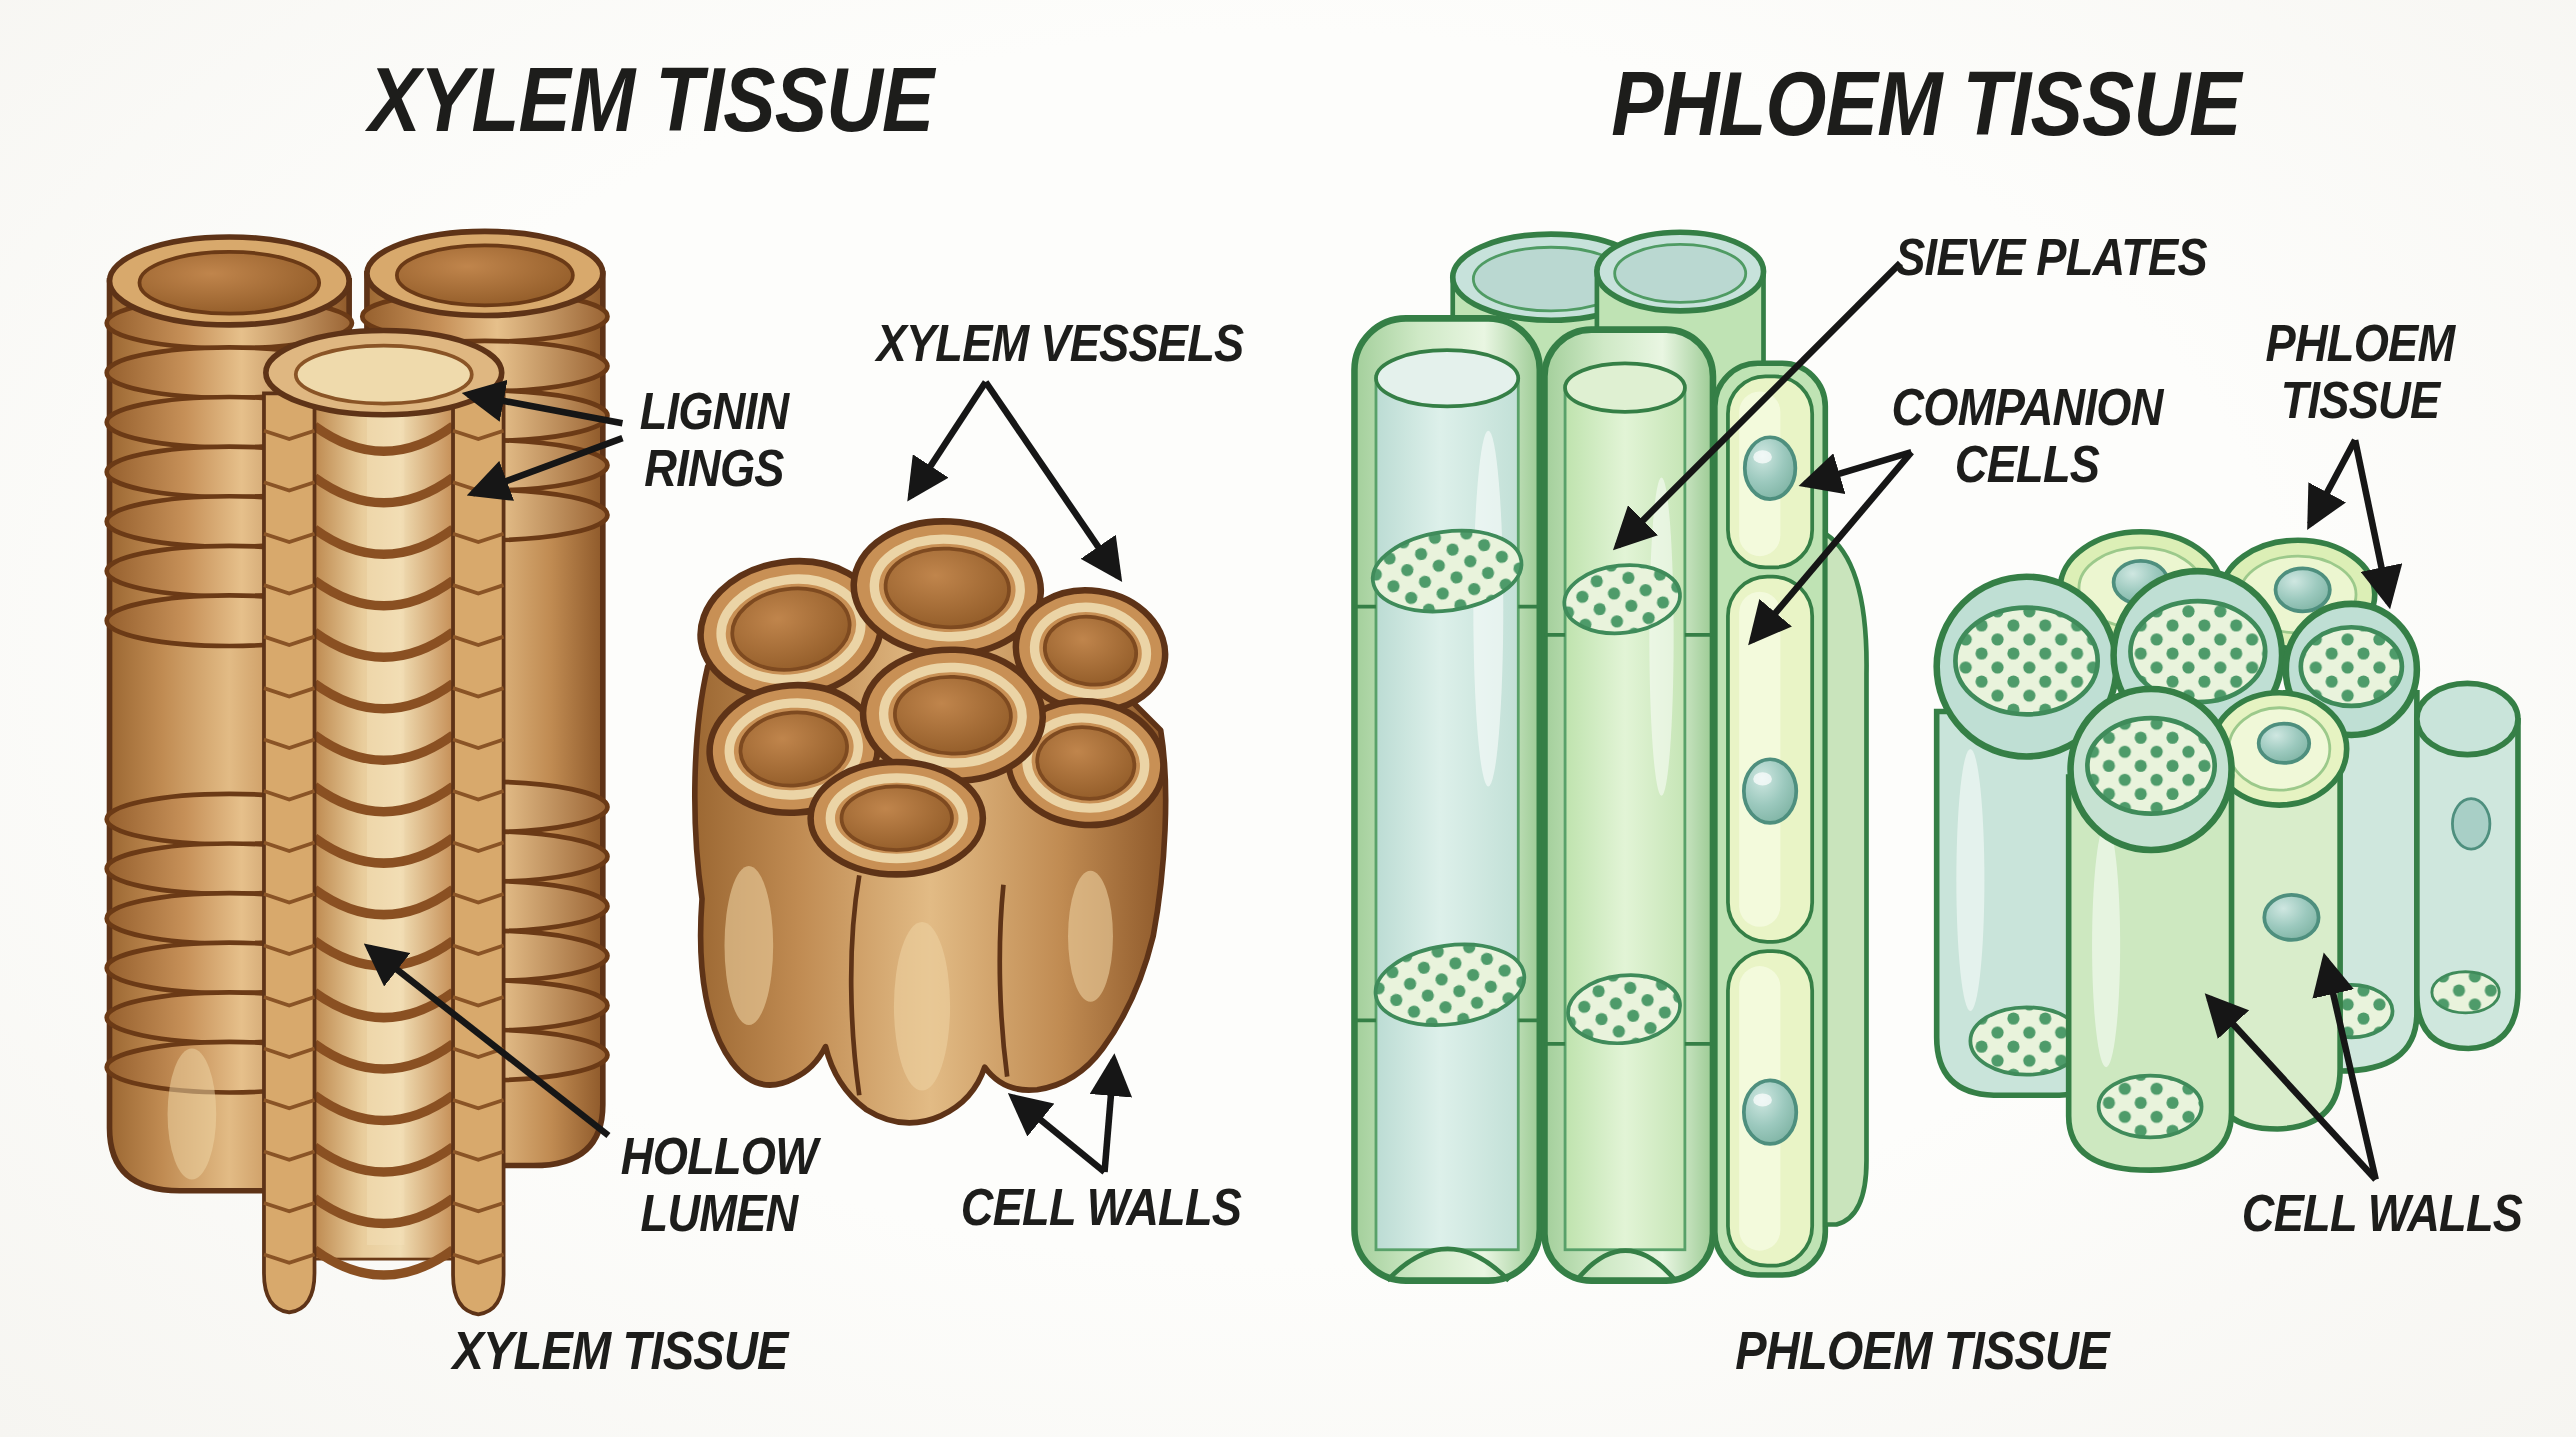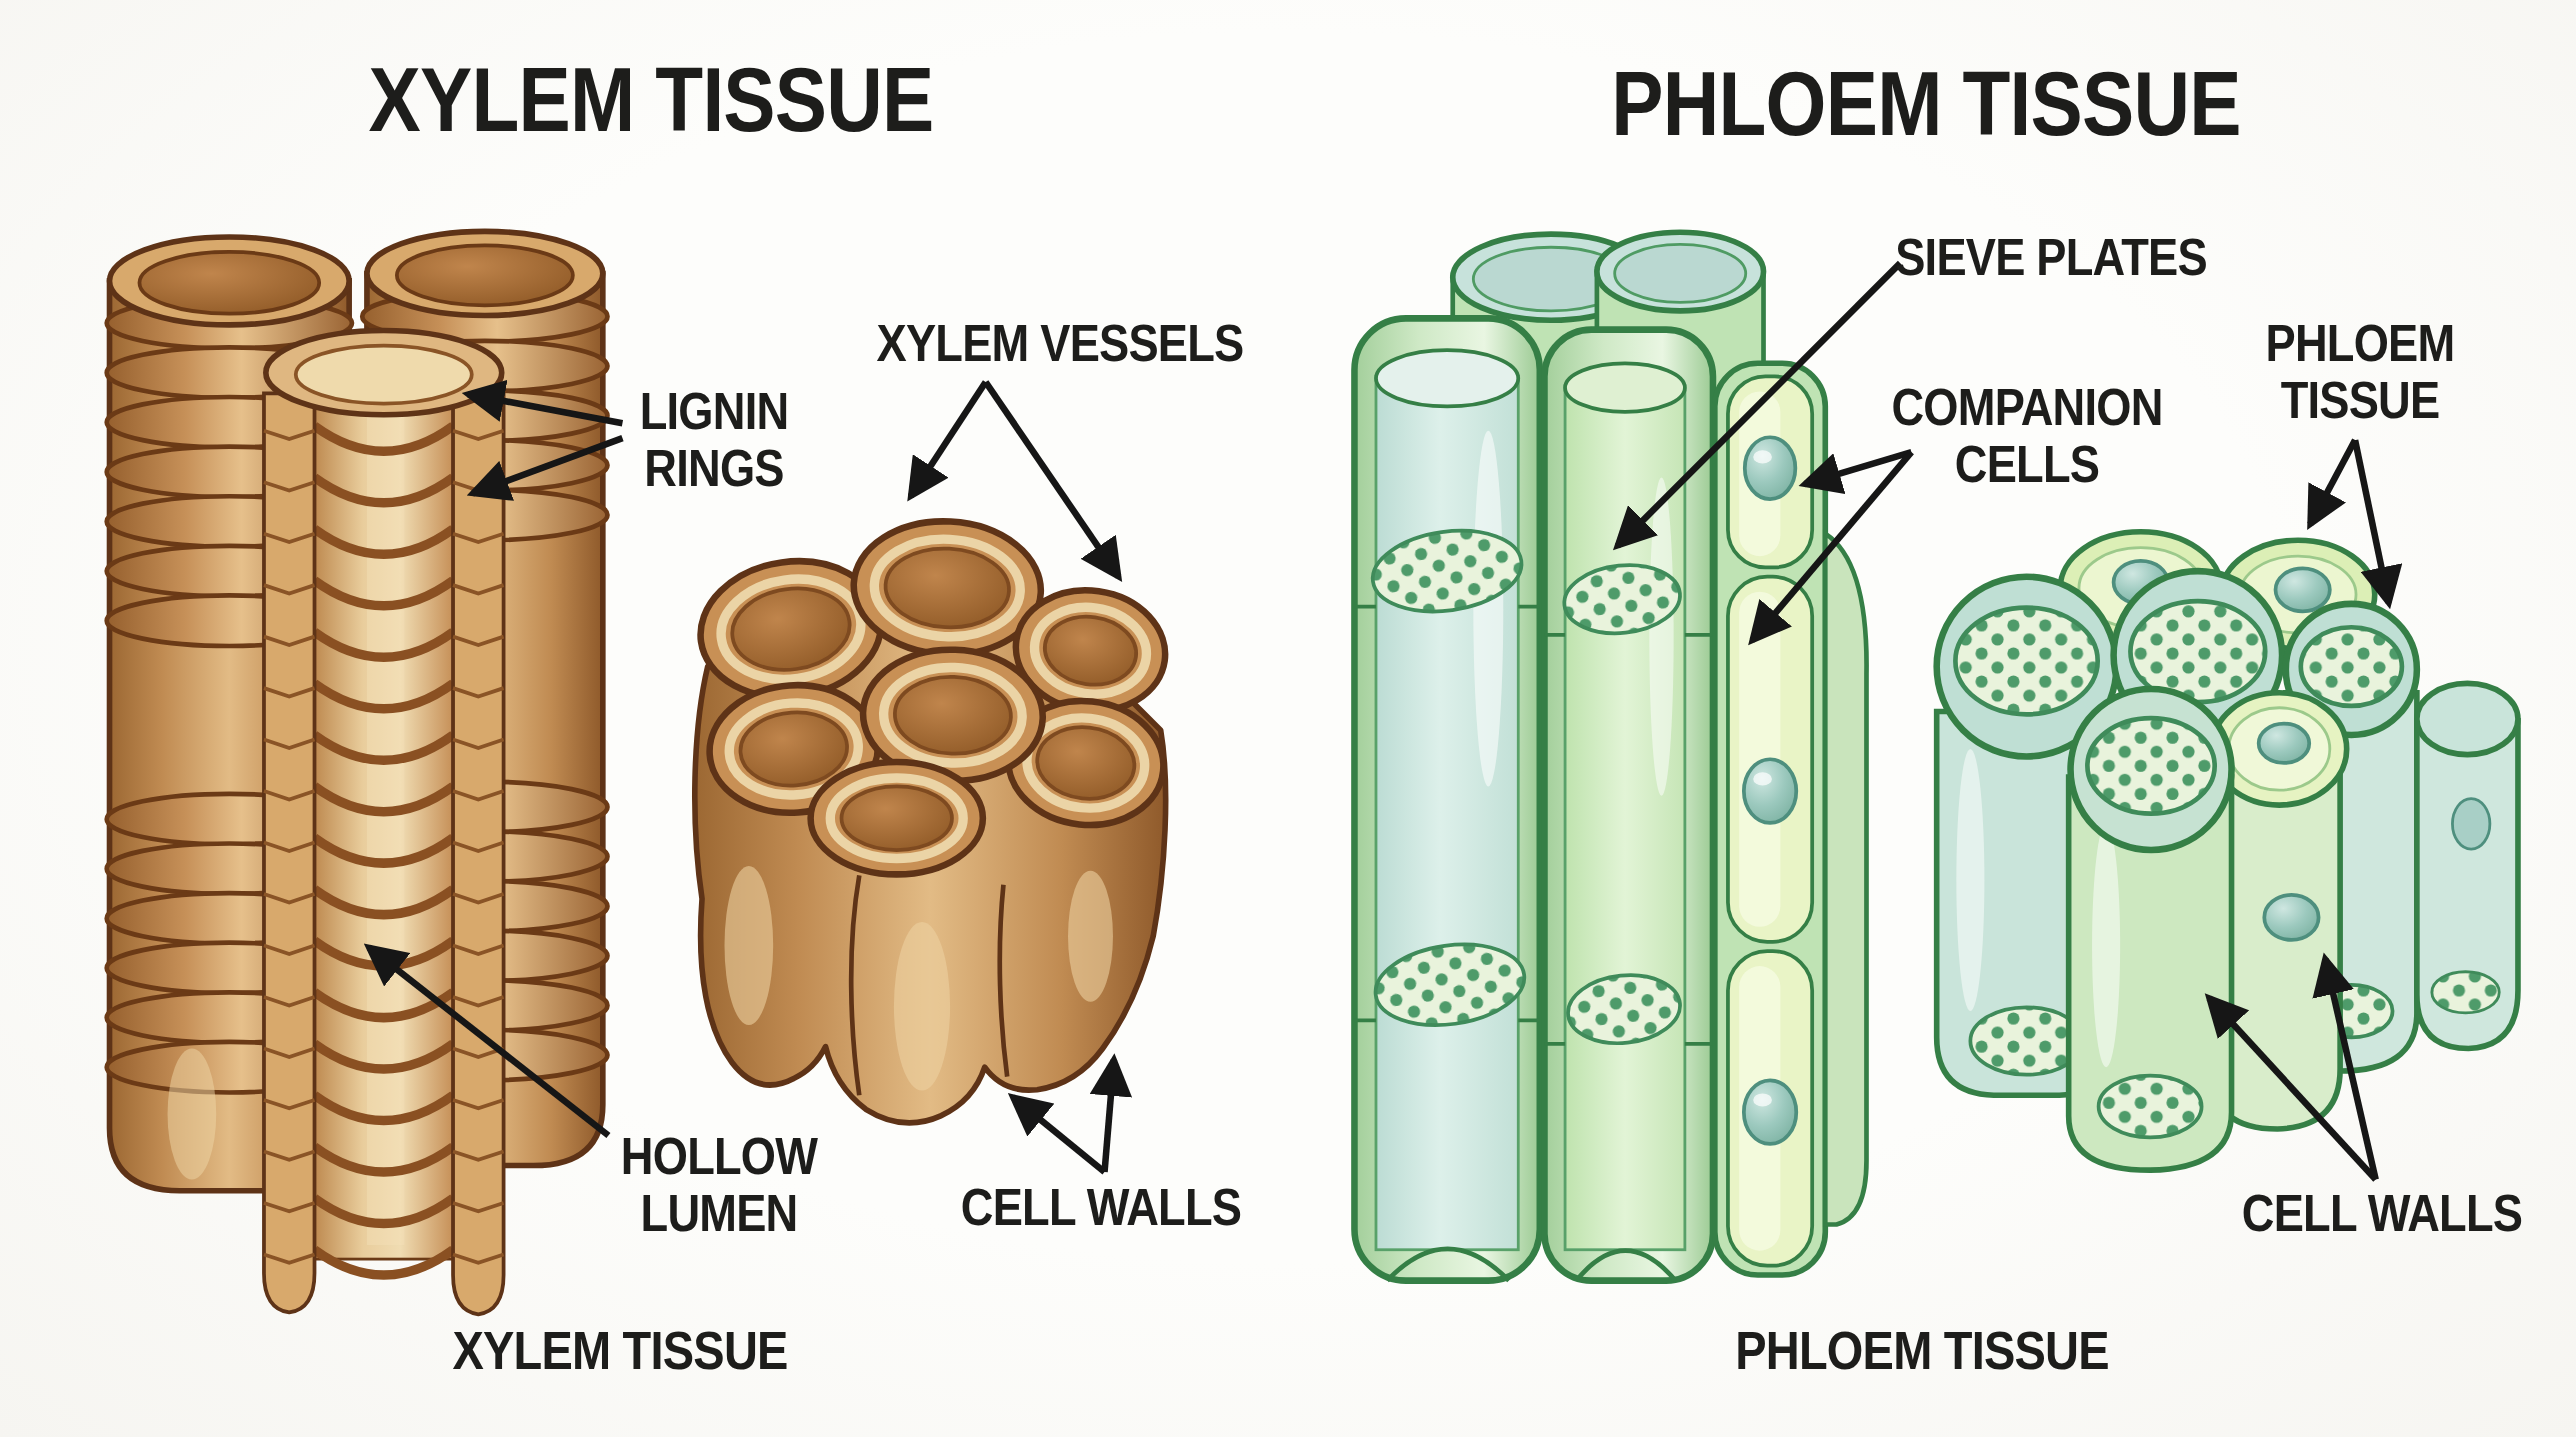--- a/index.html
+++ b/index.html
@@ -2,20 +2,21 @@
 <html style="font-size:15px"><head>
 <meta charset="utf-8">
 <style>
   html,body{margin:0;padding:0;}
   .canvas{
     position:relative;
     width:2576px;height:1438px;
     background:radial-gradient(ellipse at 50% 45%, #fdfdfb 55%, #f6f5f1 100%);
     overflow:hidden;
     font-family:"Liberation Sans", sans-serif;
+    font-style:italic;
   }
   .scene{position:absolute;left:0;top:0;width:2576px;height:1438px;}
   .label{
     position:absolute;
     transform:translate(-50%,-50%) scaleX(0.87);
     color:#1d1d1b;
     font-weight:900;
     text-align:center;
     white-space:nowrap;
     letter-spacing:-0.9px;

